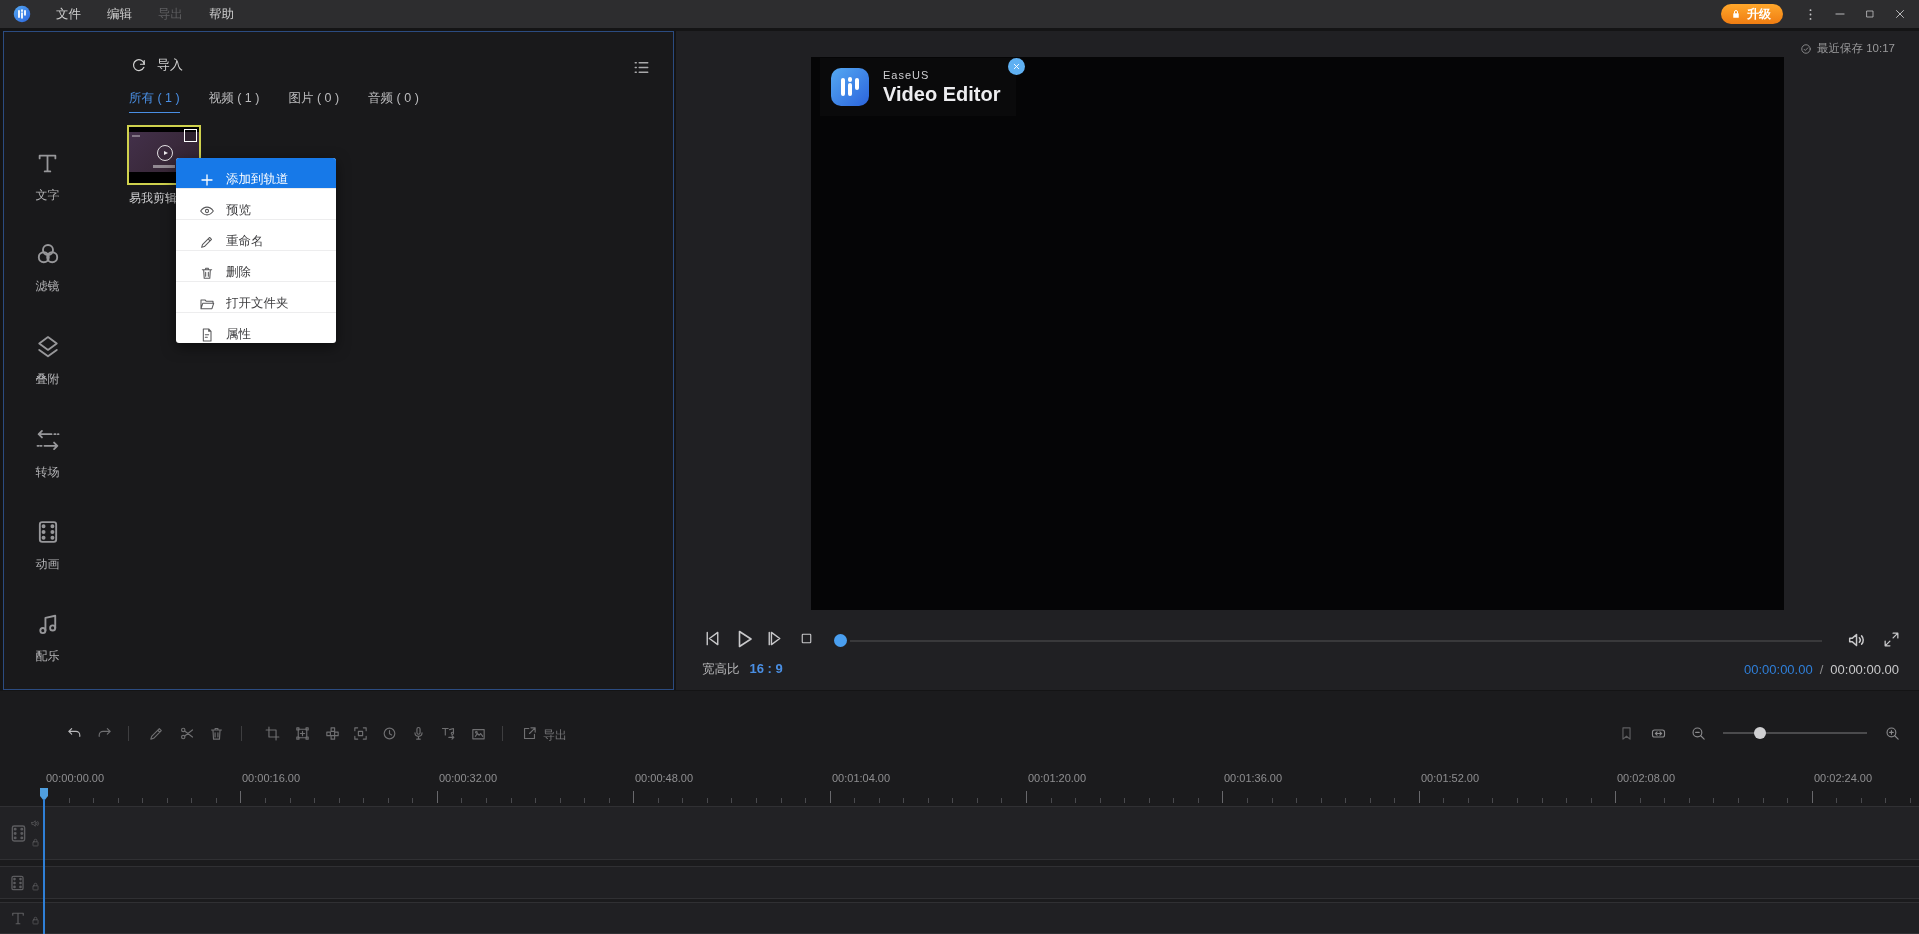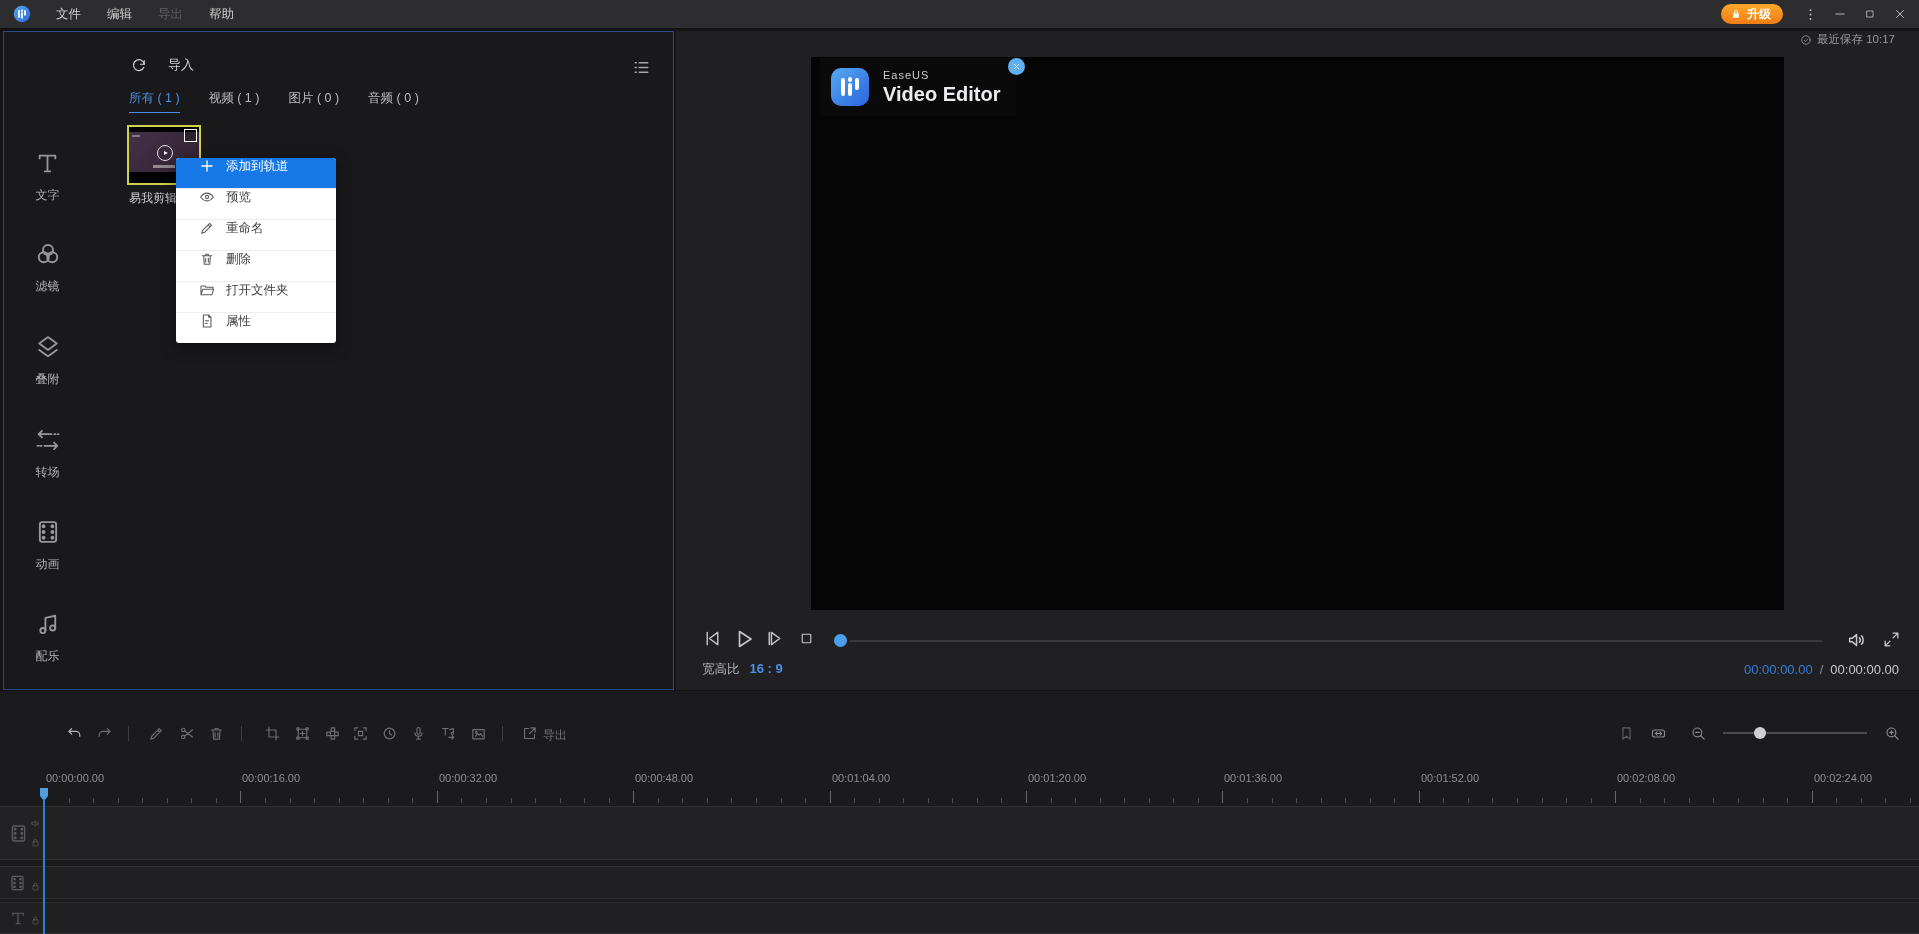--- a/index.html
+++ b/index.html
@@ -21,47 +21,47 @@
   
   .left-panel{position:absolute;left:3px;top:31px;width:671px;height:659px;background:#19191b;
        border:1px solid #2b4b80;box-sizing:border-box;z-index:5;}
   .side-active{position:absolute;left:0;top:0;width:87px;height:97px;background:#11141c;border-bottom:1px solid #2a3550;
        display:flex;flex-direction:column;align-items:center;justify-content:center;gap:9px;}
   .side-active .icon-box{width:34px;height:25px;border-radius:6px;background:#4a8fe4;display:flex;align-items:center;justify-content:center;}
   .side-active .tri{width:0;height:0;border-left:8px solid #fff;border-top:5px solid transparent;border-bottom:5px solid transparent;margin-left:2px;}
   .side-active .lbl{color:#4a8fe4;font-size:12px;}
   .side-item{position:absolute;left:0;width:87px;display:flex;flex-direction:column;align-items:center;gap:10px;color:#97979a;}
   .side-item .lbl{font-size:12px;color:#b2b2b5;}
-  .import-btn{position:absolute;left:126px;top:24px;display:flex;align-items:center;gap:20px;color:#cfcfcf;font-size:13px;}
+  .import-btn{position:absolute;left:126px;top:24px;display:flex;align-items:center;gap:9px;color:#cfcfcf;font-size:13px;}
   .list-toggle{position:absolute;left:628px;top:26px;color:#a8a8aa;}
   .tabs{position:absolute;left:125px;top:58px;display:flex;gap:29px;font-size:12.5px;}
   .tab{color:#bcbcbe;padding-bottom:5px;}
   .tab.active{color:#4a8fe4;border-bottom:1px solid #4a8fe4;}
   .thumb{position:absolute;left:123px;top:93px;width:70px;height:56px;border:2px solid #cfd14d;background:#000;}
   .thumb .frame{position:absolute;left:0;top:5px;right:0;height:40px;background:linear-gradient(135deg,#43304a,#32232f);}
   .thumb .playc{position:absolute;left:50%;top:45%;width:14px;height:14px;margin:-7px 0 0 -7px;border:1px solid rgba(255,255,255,.85);border-radius:50%;display:flex;align-items:center;justify-content:center;}
   .thumb .playc::after{content:"";width:0;height:0;border-left:4px solid rgba(255,255,255,.9);border-top:2.5px solid transparent;border-bottom:2.5px solid transparent;margin-left:1px;}
   .thumb .cap{position:absolute;left:50%;top:68%;width:22px;height:3px;margin-left:-11px;background:rgba(255,255,255,.45);}
   .thumb .tl{position:absolute;left:3px;top:8px;width:8px;height:2px;background:rgba(255,255,255,.35);}
   .thumb .cb{position:absolute;right:2px;top:2px;width:11px;height:11px;border:1.5px solid #fff;background:rgba(10,10,10,.25);}
   .clip-name{position:absolute;left:125px;top:158px;font-size:12px;color:#cdcdcf;}
 
   
   .ctx-menu{position:absolute;left:176px;top:158px;width:160px;background:#fff;border-radius:3px;overflow:hidden;
        box-shadow:0 4px 14px rgba(0,0,0,.5);z-index:60;}
-  .cm-item{height:30px;display:flex;align-items:flex-start;color:#3e3e40;font-size:12.5px;}
+  .cm-item{height:30px;display:flex;align-items:flex-end;color:#3e3e40;font-size:12.5px;}
   .cm-item + .cm-item{border-top:1px solid #ededee;}
   .cm-item .ci{width:16px;height:16px;margin-left:23px;color:#5a5a5c;}
   .cm-item .cl{margin-left:11px;}
   .cm-item.highlight{background:#1779e8;color:#fff;}
   .cm-item.highlight .ci{color:#fff;}
 
   
   .preview{position:absolute;left:676px;top:31px;width:1243px;height:659px;background:#202023;}
-  .saved{position:absolute;right:24px;top:1px;display:flex;align-items:center;gap:5px;color:#9a9a9c;font-size:11.5px;}
+  .saved{position:absolute;right:24px;top:10px;display:flex;align-items:center;gap:5px;color:#9a9a9c;font-size:11.5px;}
   .video{position:absolute;left:135px;top:26px;width:973px;height:553px;background:#050506;}
   .wm{position:absolute;left:9px;top:1px;width:196px;height:58px;background:rgba(255,255,255,.025);display:flex;align-items:center;gap:13px;padding-left:10px;box-sizing:border-box;}
   .wm-text .l1{font-size:11px;color:#cfcfd2;letter-spacing:1px;}
   .wm-text .l2{font-size:20px;font-weight:bold;color:#ededf0;margin-top:2px;}
   .wm-close{position:absolute;left:197px;top:1px;width:17px;height:17px;border-radius:50%;background:#5fb0f2;color:#fff;display:flex;align-items:center;justify-content:center;}
   .transport{position:absolute;left:0;top:597px;width:100%;height:26px;color:#c8c8ca;}
   .t-ic{position:absolute;top:0;}
   .progress-line{position:absolute;left:174px;top:12px;width:972px;height:2px;background:#39393b;}
   .progress-dot{position:absolute;left:158px;top:6px;width:13px;height:13px;border-radius:50%;background:#4a9ff0;}
   .aspect{position:absolute;left:26px;top:630px;display:flex;align-items:baseline;gap:10px;}

